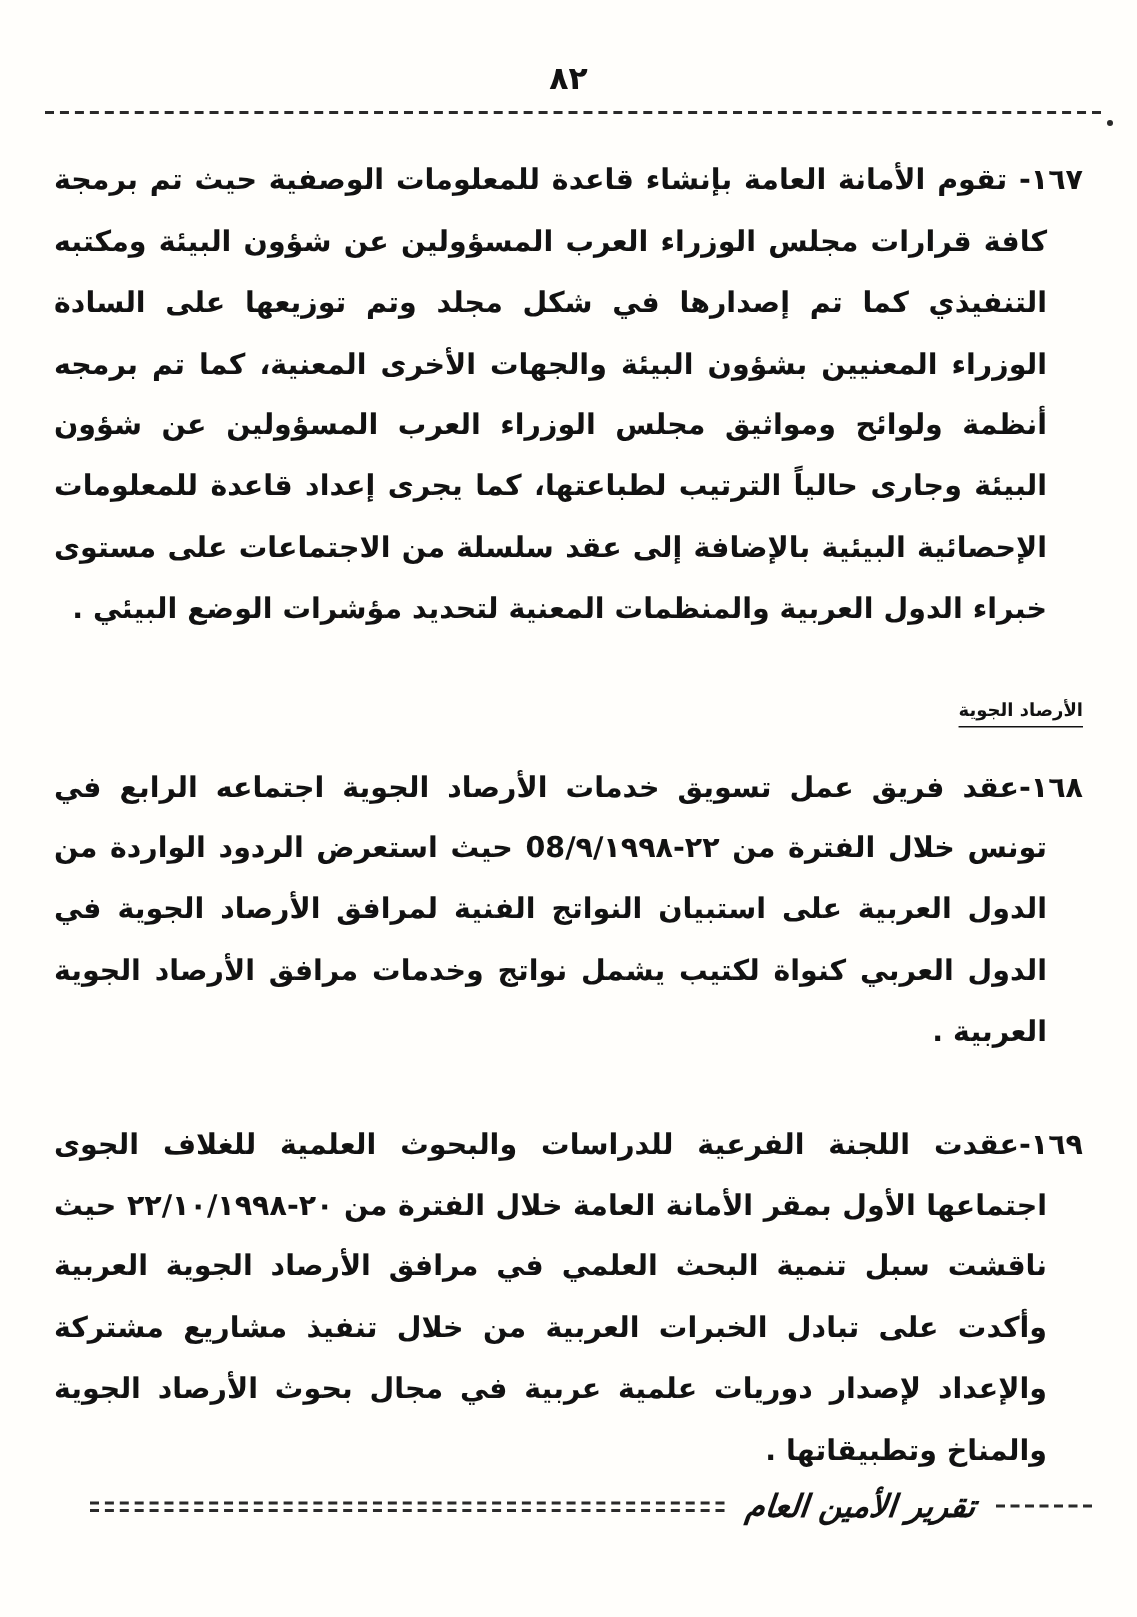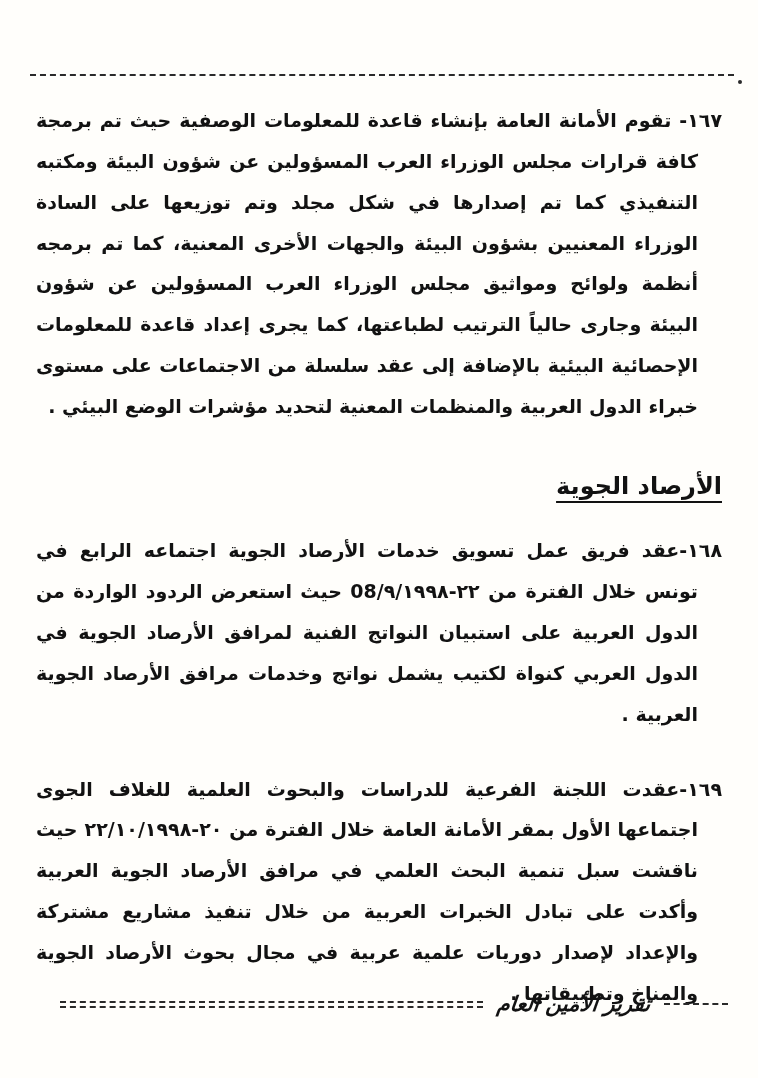--- a/index.html
+++ b/index.html
@@ -55,21 +55,21 @@
     font-weight: 600;
     line-height: 2.15;
   }
   .para {
     margin: 0 0 34px 2px;
     padding-right: 24px;
     text-indent: -24px;
   }
   .section-heading {
     margin: 20px 0 18px 0;
-    font-size: 24px;
+    font-size: 12px;
     font-weight: 700;
     text-decoration: underline;
     text-underline-offset: 7px;
     text-align: right;
   }
   .footer {
     position: absolute;
     left: 60px;
     right: 30px;
     top: 992px;
@@ -99,20 +99,21 @@
     flex: 0 0 64px;
     height: 0;
     border-top: 2px dashed #2a2a2a;
   }
 </style>
 </head>
 <body>
 
 <div class="page">
 
+  <div class="page-number">٨٢</div>
 
   <div class="header-rule"></div>
   <div class="header-rule-dot"></div>
 
   <div class="content">
 
     <p class="para">١٦٧- تقوم الأمانة العامة بإنشاء قاعدة للمعلومات الوصفية حيث تم برمجة كافة قرارات مجلس الوزراء العرب المسؤولين عن شؤون البيئة ومكتبه التنفيذي كما تم إصدارها في شكل مجلد وتم توزيعها على السادة الوزراء المعنيين بشؤون البيئة والجهات الأخرى المعنية، كما تم برمجه أنظمة ولوائح ومواثيق مجلس الوزراء العرب المسؤولين عن شؤون البيئة وجارى حالياً الترتيب لطباعتها، كما يجرى إعداد قاعدة للمعلومات الإحصائية البيئية بالإضافة إلى عقد سلسلة من الاجتماعات على مستوى خبراء الدول العربية والمنظمات المعنية لتحديد مؤشرات الوضع البيئي .</p>
 
     <h2 class="section-heading">الأرصاد الجوية</h2>
 

